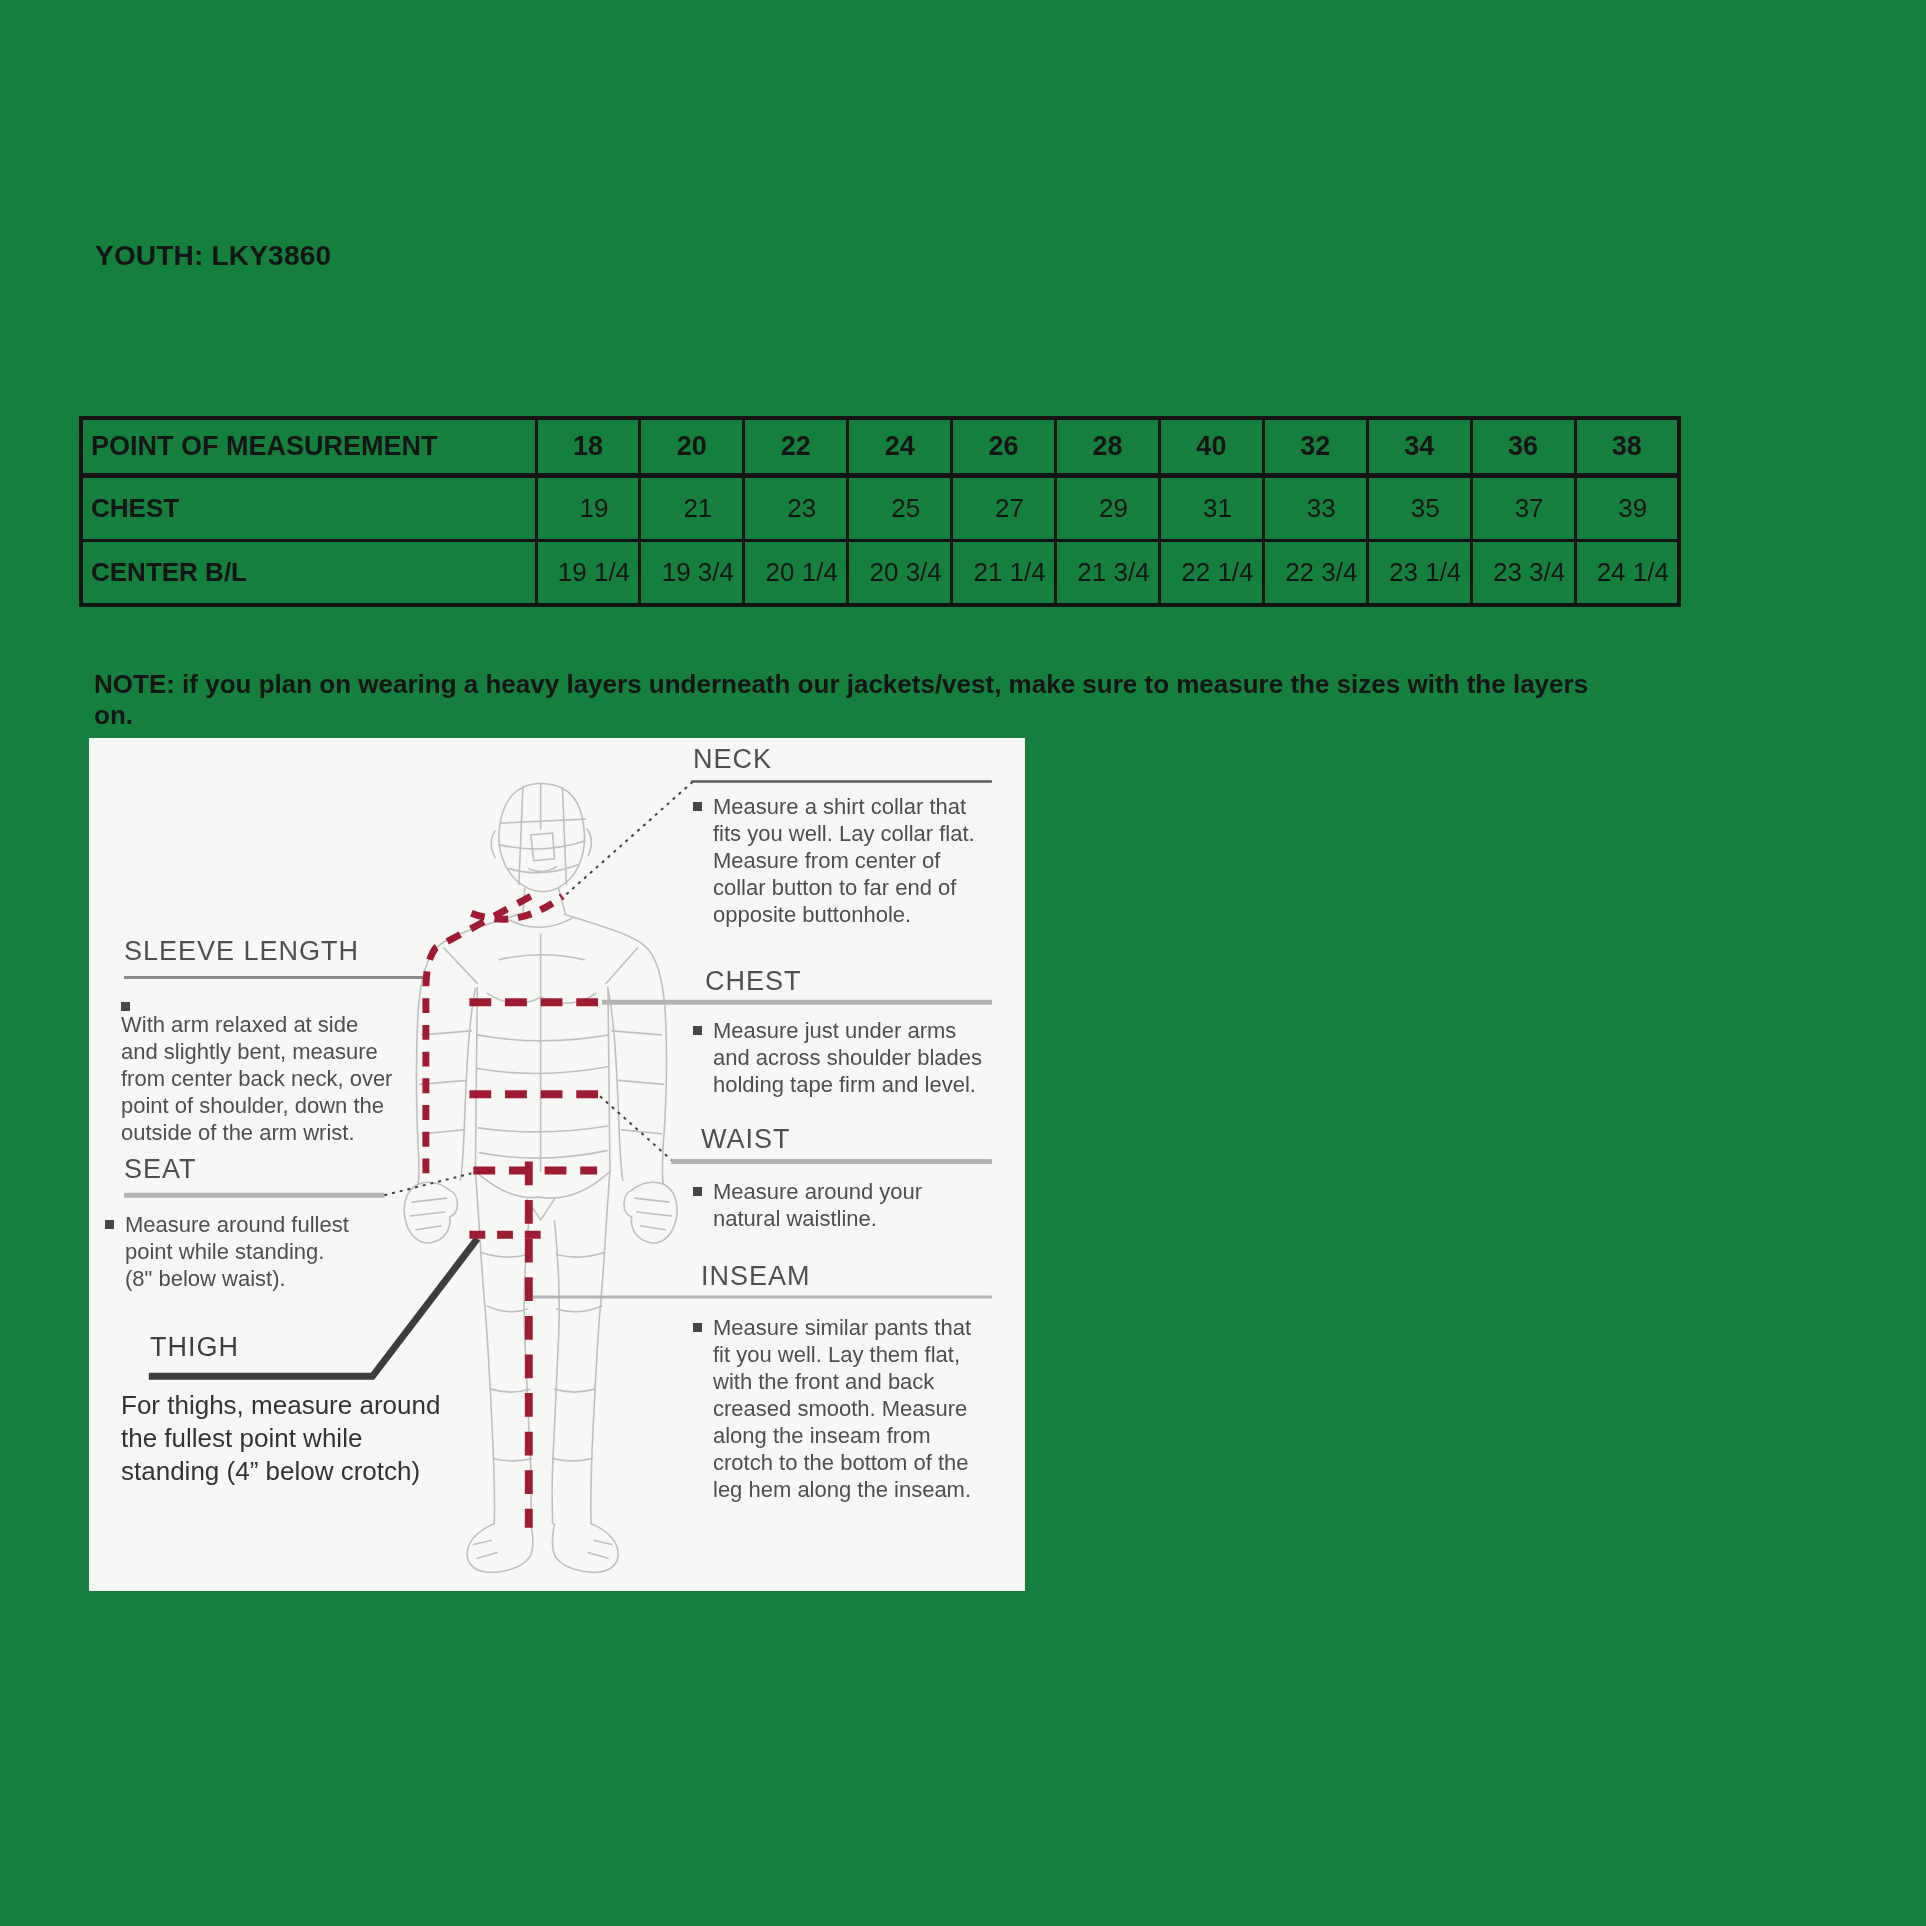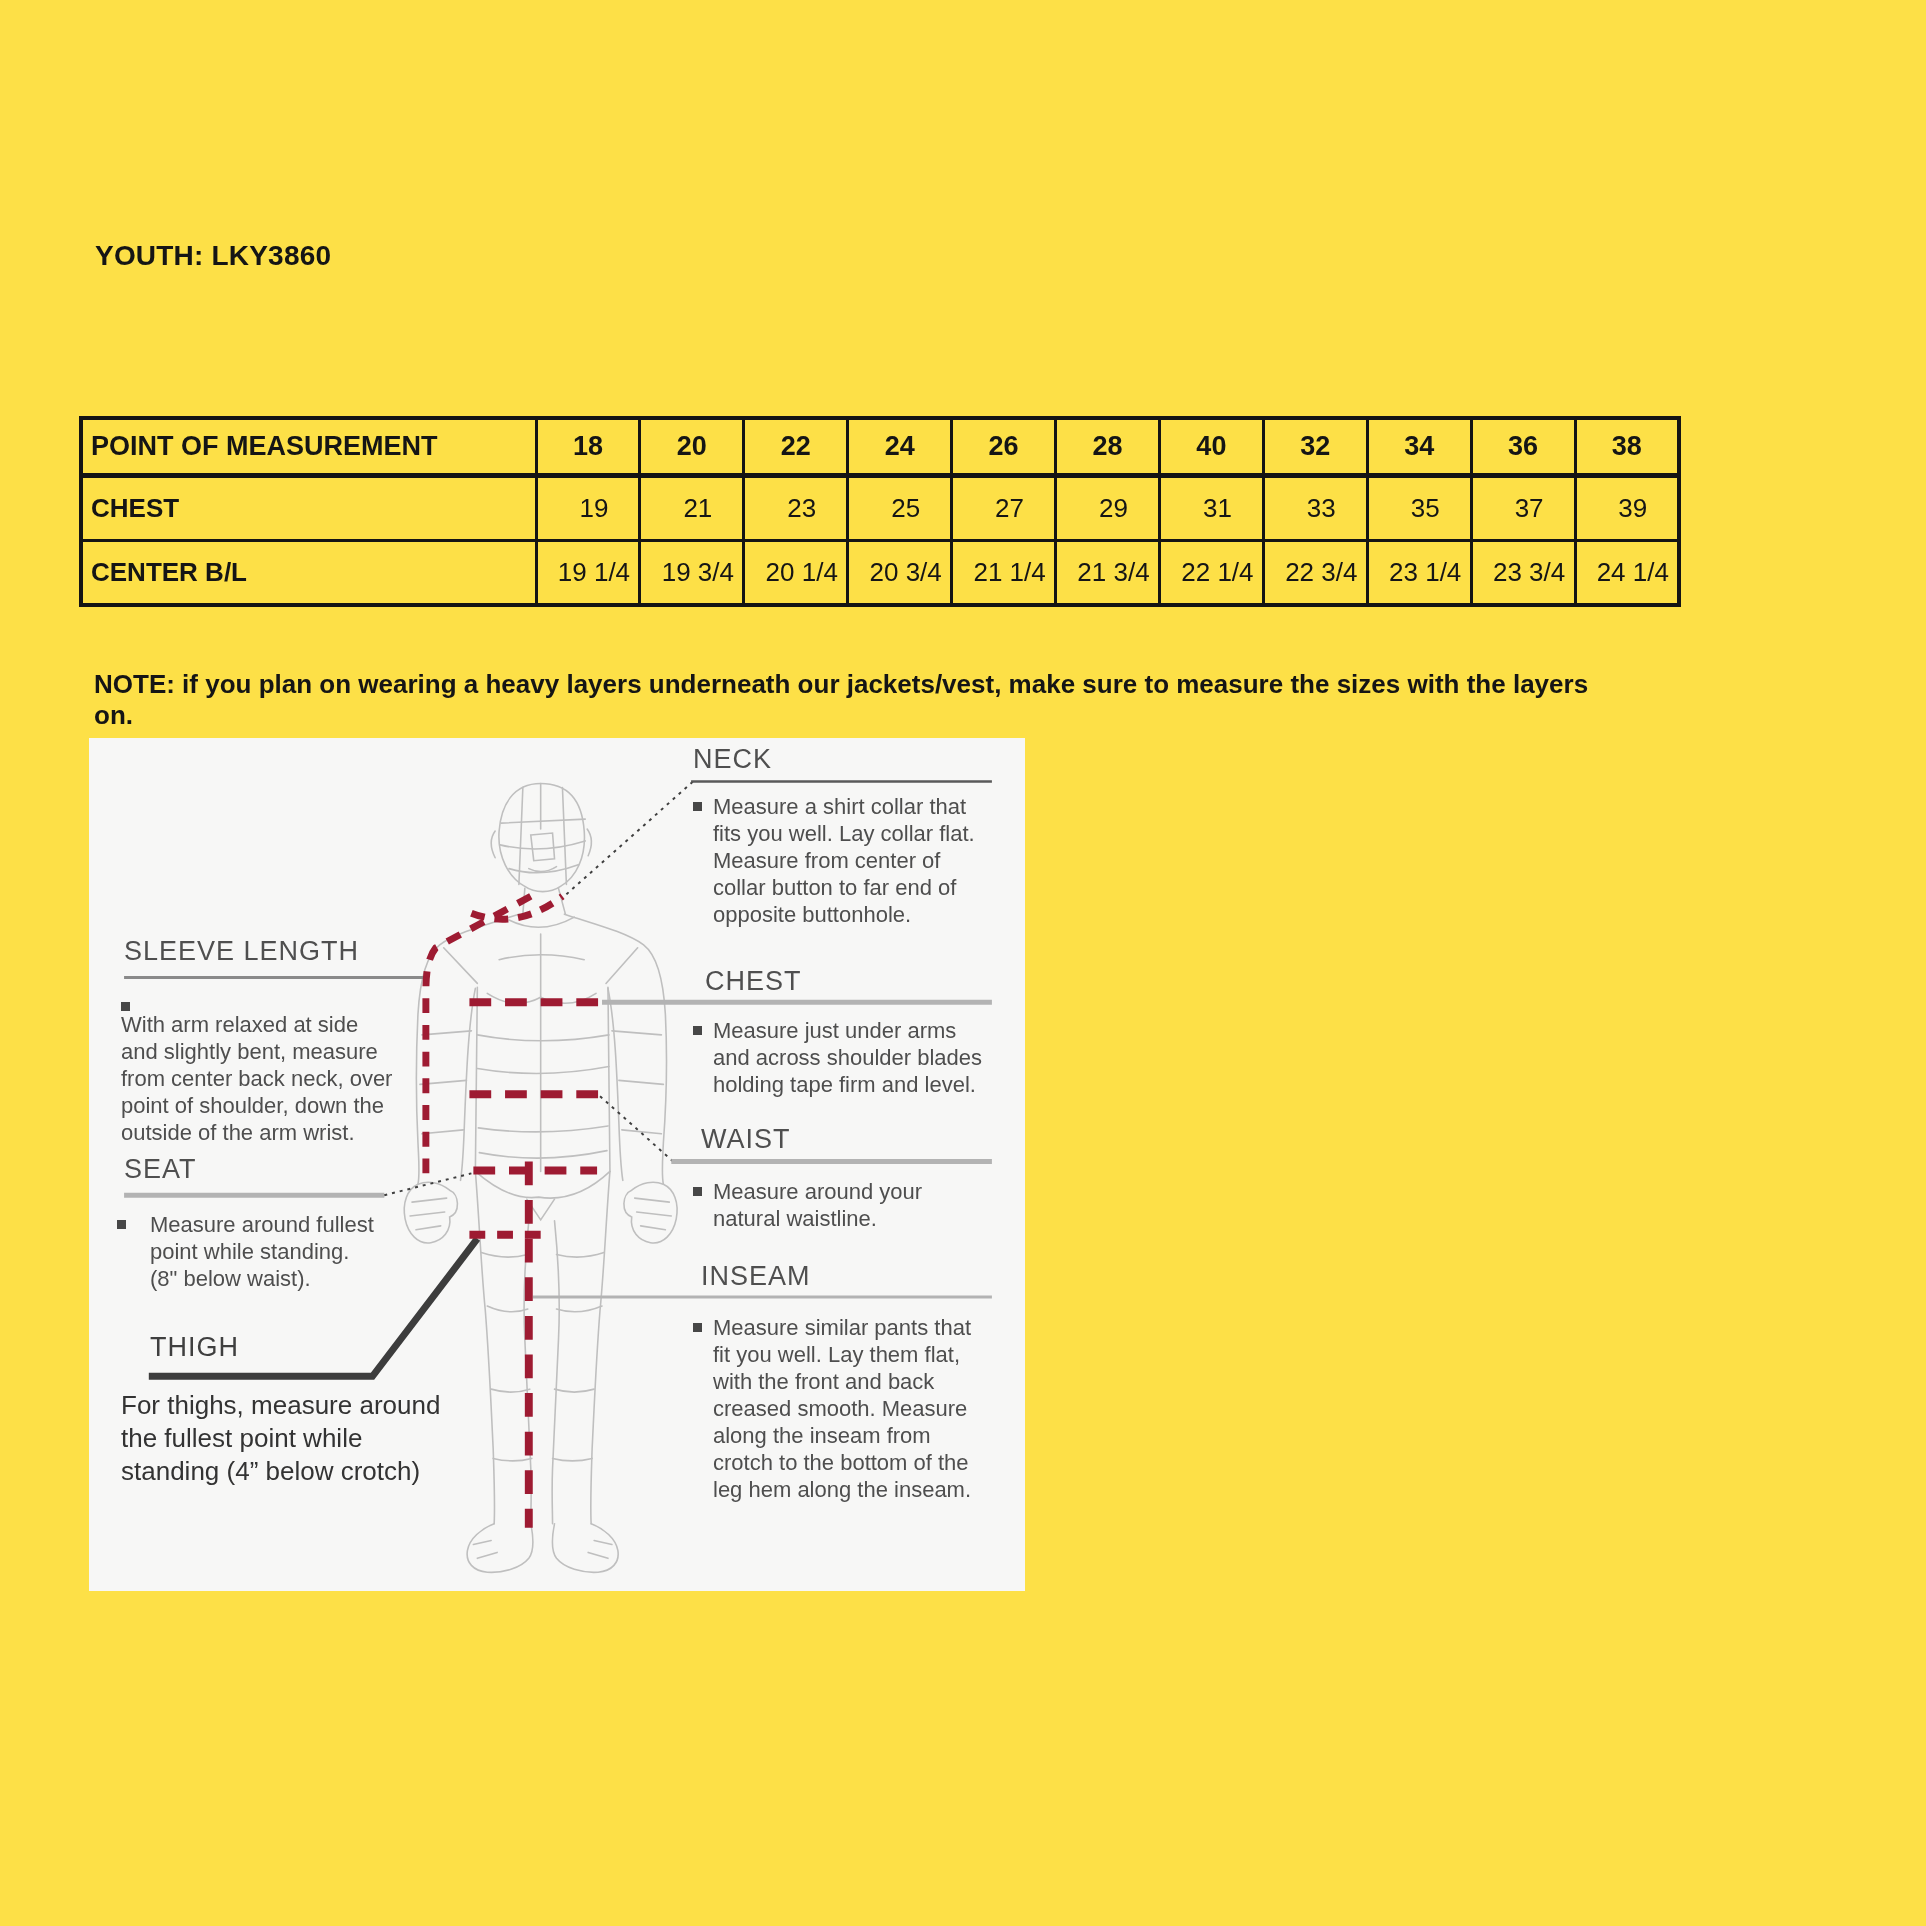--- a/index.html
+++ b/index.html
@@ -1,17 +1,17 @@
 <!DOCTYPE html>
 <html><head>
 <meta charset="utf-8">
 <style>
   html,body { margin:0; padding:0; background:#ffffff; }
   #page {
-    position:relative; width:1927px; height:1927px; background:#fde047;
+    position:relative; width:1927px; height:1927px; background:#15803d;
     font-family:"Liberation Sans", sans-serif; color:#1a1a1a; overflow:hidden;
   }
 
   
   .doc-title {
     position:absolute; left:95px; top:240px;
     font-size:28px; font-weight:bold; letter-spacing:0.2px; color:#151515;
   }
 
   
@@ -251,21 +251,21 @@
     </div>
 
     <div class="sec-title" style="left:612px; top:386px;">WAIST</div>
     <div class="sec-text" style="left:604px; top:440px; width:297px;">
       <span class="bullet"></span>
       <p>Measure around your
 natural waistline.</p>
     </div>
 
     <div class="sec-title" style="left:35px; top:416px;">SEAT</div>
-    <div class="sec-text" style="left:28px; top:473px; width:297px;gap:13px;">
+    <div class="sec-text" style="left:16px; top:473px; width:297px;">
       <span class="bullet"></span>
       <p>Measure around fullest
 point while standing.
 (8" below waist).</p>
     </div>
 
     <div class="sec-title" style="left:612px; top:523px;">INSEAM</div>
     <div class="sec-text" style="left:604px; top:576px; width:327px;">
       <span class="bullet"></span>
       <p>Measure similar pants that

